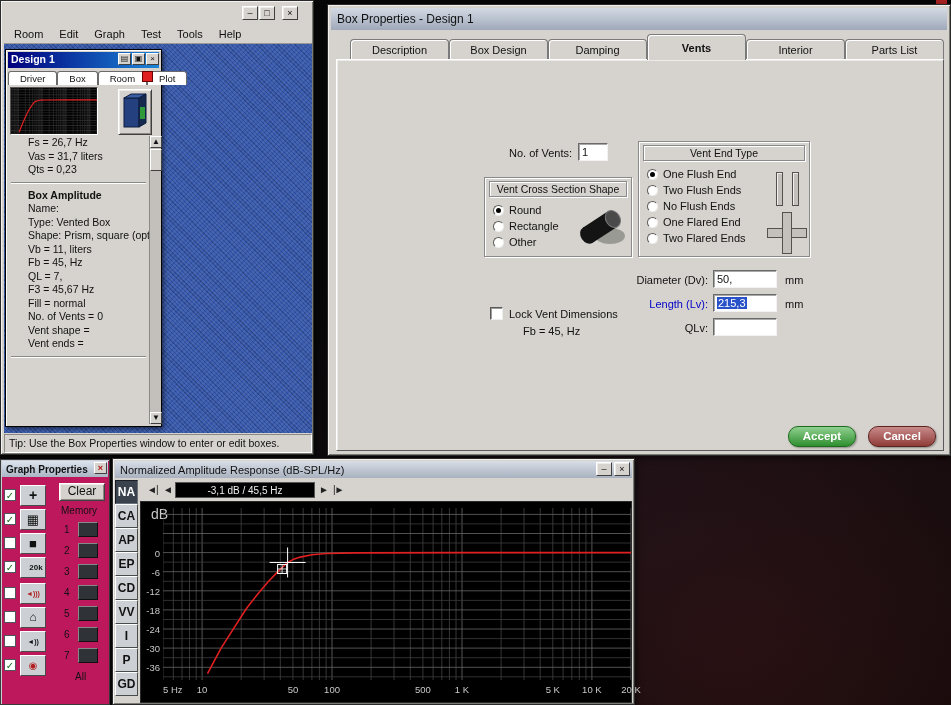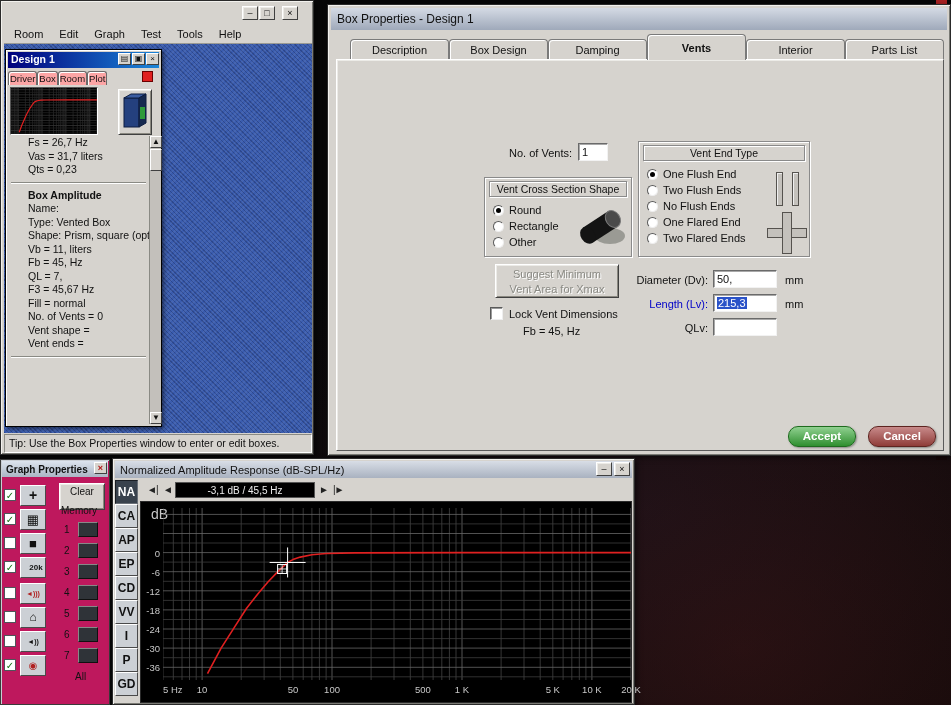--- a/index.html
+++ b/index.html
@@ -49,21 +49,21 @@
     border:1px solid;border-color:#8a8a84 #ffffff #ffffff #8a8a84;
     font-size:10.5px;line-height:16px;padding-left:4px;white-space:nowrap;overflow:hidden;color:#111;}
 
   
   #design-window{position:absolute;left:1px;top:5px;width:157px;height:378px;background:#d6d3ce;
     border:1px solid #000;box-shadow:2px 2px 4px rgba(0,0,0,.5), inset 1px 1px 0 #fff;}
   #design-titlebar{position:absolute;left:2px;top:2px;right:2px;height:16px;
     background:linear-gradient(90deg,#00007c,#1c86d8);color:#fff;
     font-size:10.5px;font-weight:bold;line-height:15px;padding-left:3px;}
   #design-tabs{position:absolute;left:2px;top:19px;height:16px;display:flex;align-items:flex-end;}
-  .mini-tab{display:inline-block;font-size:9.5px;padding:1px 1px;background:#fca5a5;
+  .mini-tab{display:inline-block;font-size:9.5px;padding:1px 11px;background:#ffffff;
     border:1px solid #6a6a6a;border-bottom:none;border-radius:3px 3px 0 0;
     box-shadow:inset 1px 1px 0 #fff;color:#111;}
   #plot-swatch{position:absolute;left:136px;top:21px;width:11px;height:11px;border:1px solid #6a0000;}
   #design-thumb{position:absolute;left:4px;top:37px;width:88px;height:48px;background:#000;
     border:1px solid;border-color:#555 #fff #fff #555;}
   #design-thumb svg{position:absolute;left:0;top:0;}
   #box-icon-btn{position:absolute;left:112px;top:39px;width:34px;height:46px;text-align:center;padding-top:3px;}
   #design-params{position:absolute;left:2px;top:86px;width:141px;}
   .param-line{font-size:10.5px;line-height:13.5px;padding-left:20px;white-space:nowrap;overflow:hidden;color:#111;}
   .param-line.bold{font-weight:bold;}
@@ -131,21 +131,21 @@
     border:1px solid;border-color:#fff #4a4a4a #4a4a4a #fff;text-align:center;
     font-size:11px;line-height:19px;color:#111;overflow:hidden;}
   .crosshair-icon{font-size:14px;font-weight:bold;}
   .grid-icon{font-size:13px;}
   .fill-icon{font-size:13px;}
   .trace-20k-icon{font-size:8px;font-weight:bold;padding-left:6px;}
   .speaker-loud-icon{font-size:7px;color:#b02020;font-weight:bold;}
   .speaker-icon{font-size:7px;font-weight:bold;}
   .room-icon{font-size:12px;}
   .mic-icon{font-size:10px;color:#b02020;}
-  .gp-clear{position:absolute;left:58px;top:23px;width:46px;height:27px;font-size:10px;
+  .gp-clear{position:absolute;left:58px;top:23px;width:46px;height:18px;font-size:12px;
     line-height:15px;text-align:center;color:#111;}
   .gp-label{position:absolute;font-size:10px;color:#111;}
   .mem-num{position:absolute;font-size:10px;color:#111;}
   .mem-btn{position:absolute;width:20px;height:15px;background:#2f3338;
     border:1px solid;border-color:#888 #101010 #101010 #888;}
 
   
   #amp-window{left:112px;top:458px;width:523px;height:247px;}
   #amp-titlebar{position:absolute;left:2px;top:2px;right:2px;height:17px;
     background:linear-gradient(180deg,#d8dde6,#a9b2c0);display:flex;align-items:center;padding-left:5px;}
@@ -365,24 +365,20 @@
       <div class="diagA">
           <span class="bar"></span>
           <span class="bar"></span>
         </div>
       <div class="diagB">
           <span class="h"></span>
           <span class="v"></span>
         </div>
     </div>
 
-    <div id="suggest-btn" class="btn">
-      <div>Suggest Minimum</div>
-      <div>Vent Area for Xmax</div>
-    </div>
 
     <span class="checkbox" style="left:162px;top:302px;"></span>
     <span class="dlabel" style="left:181px;top:303px;">Lock Vent Dimensions</span>
     <span class="dlabel" style="left:195px;top:320px;">Fb = 45, Hz</span>
 
     <span class="dlabel right" style="left:258px;top:269px;width:122px;">Diameter (Dv):</span>
     <input class="tinput" style="left: 385px; top: 265px; width: 64px;" value="50,">
     <span class="dlabel" style="left:457px;top:269px;">mm</span>
 
     <span class="dlabel right blue" style="left:258px;top:293px;width:122px;">Length (Lv):</span>

